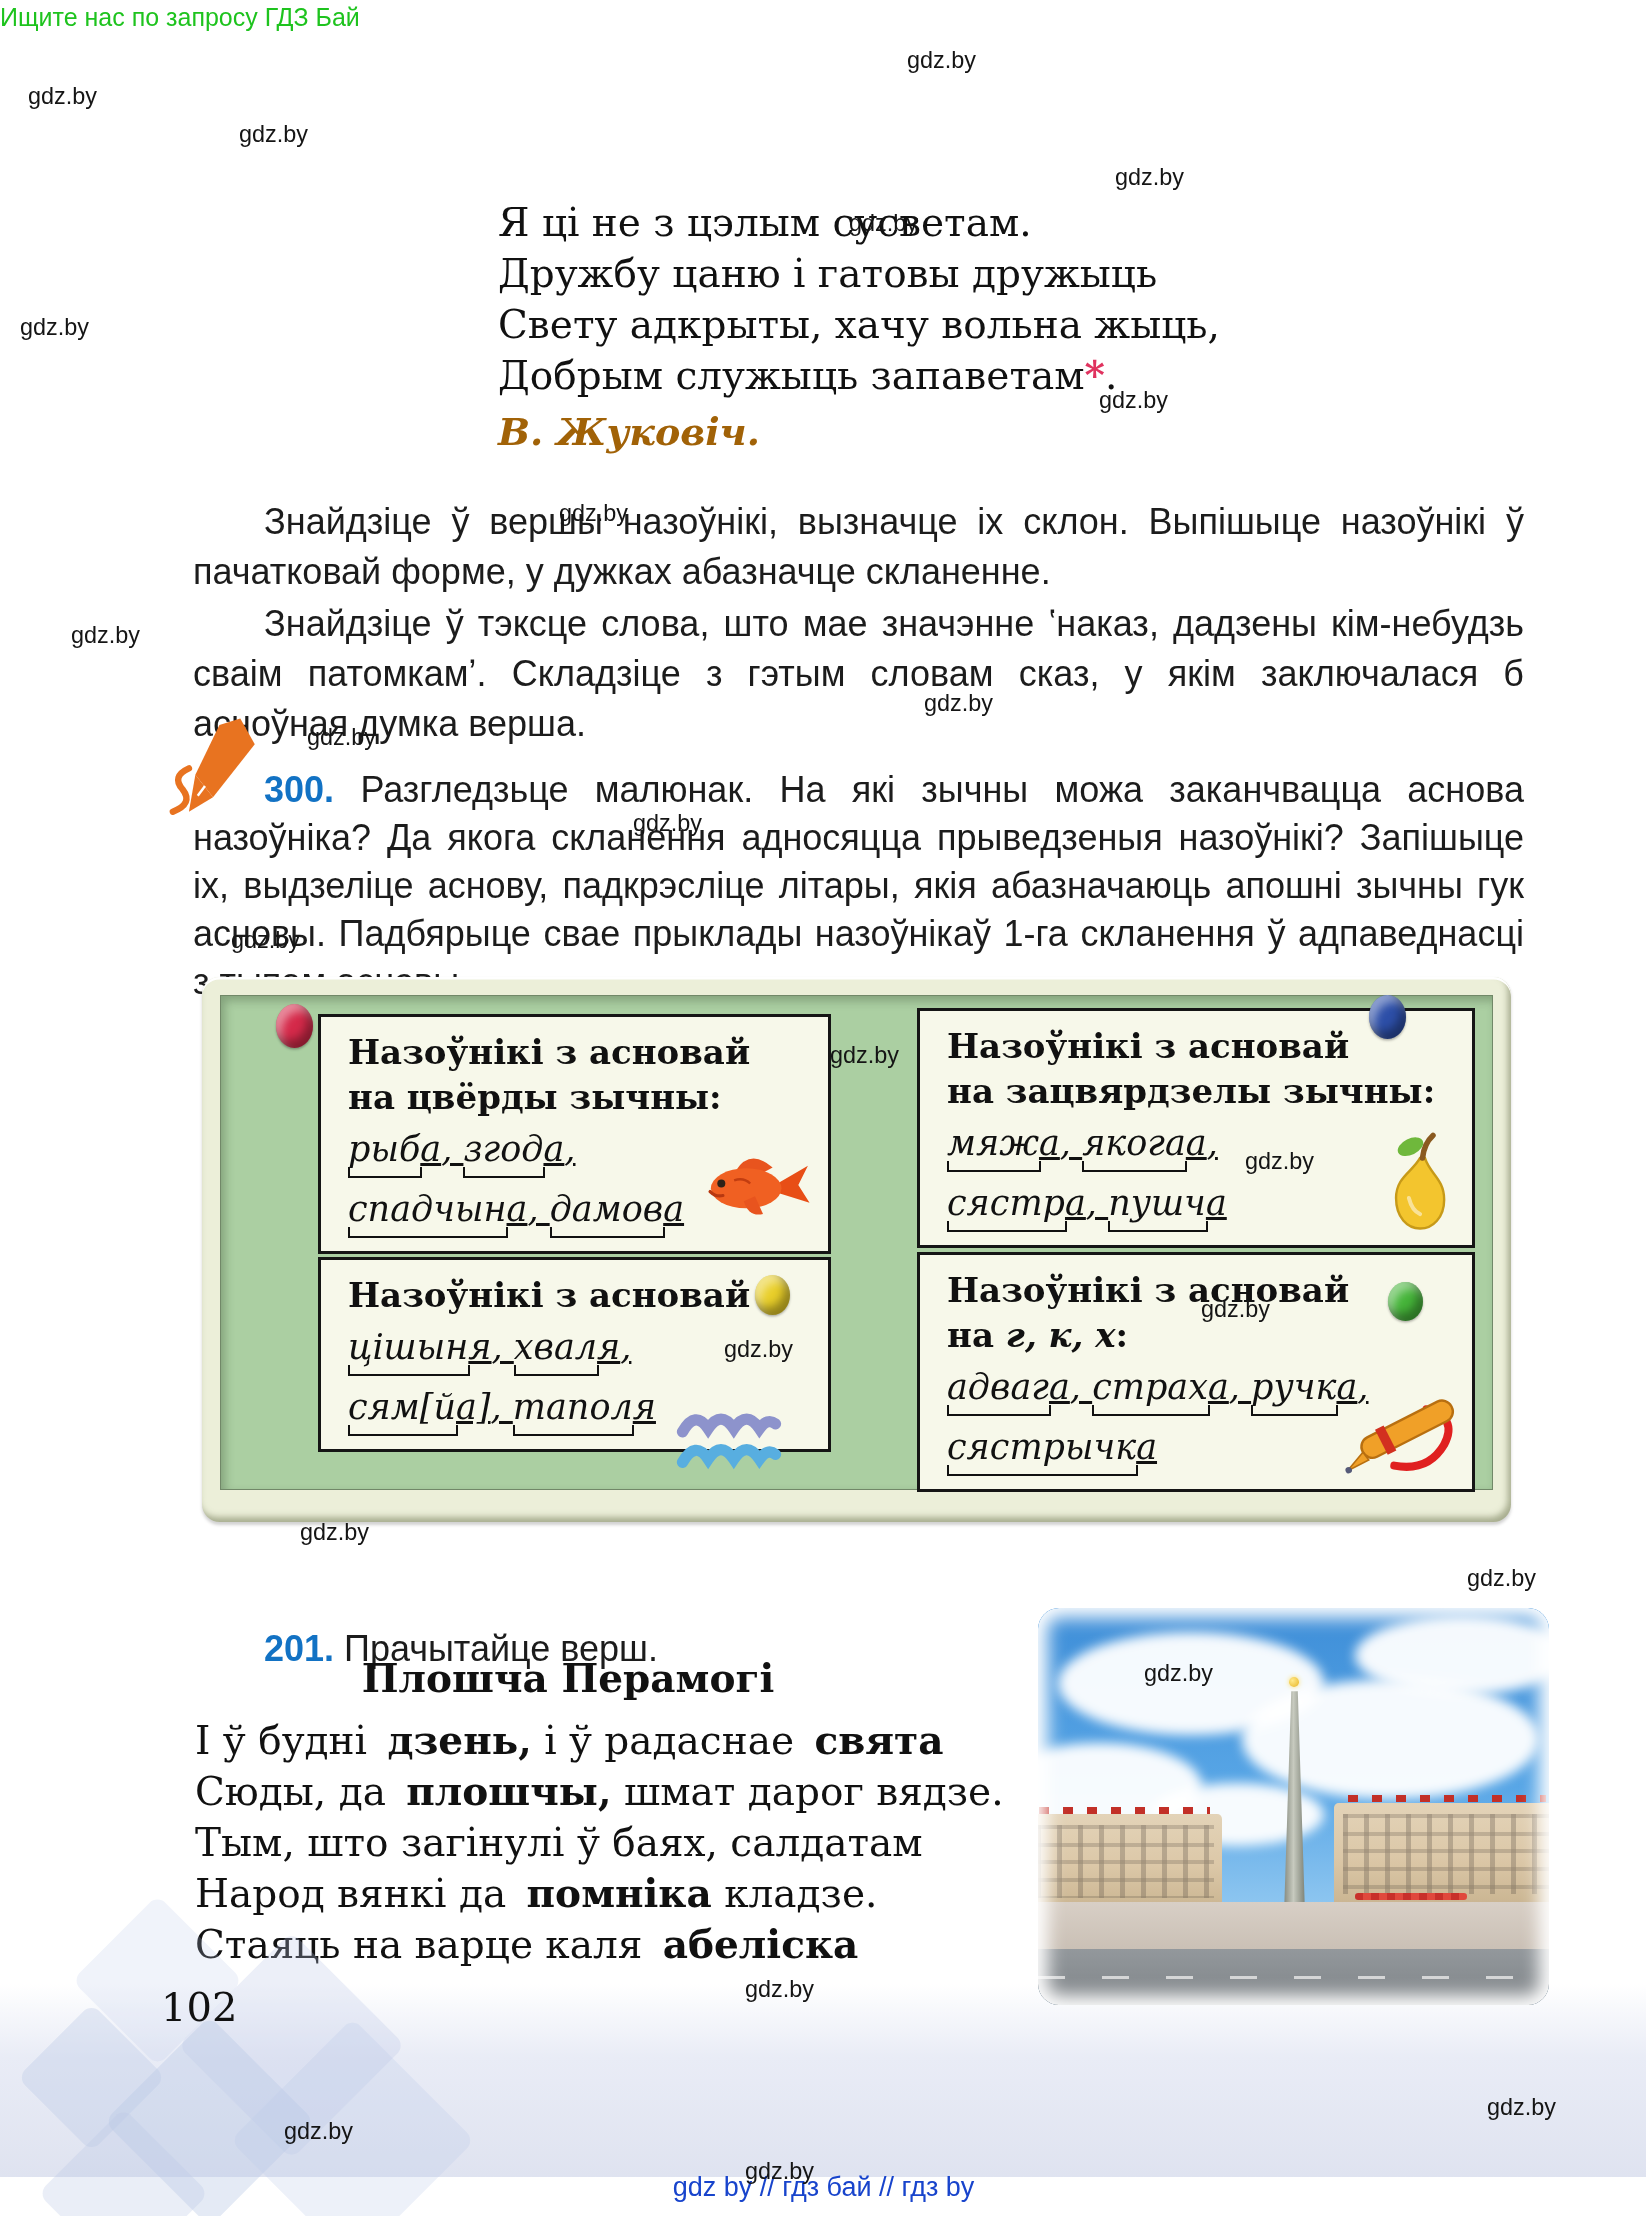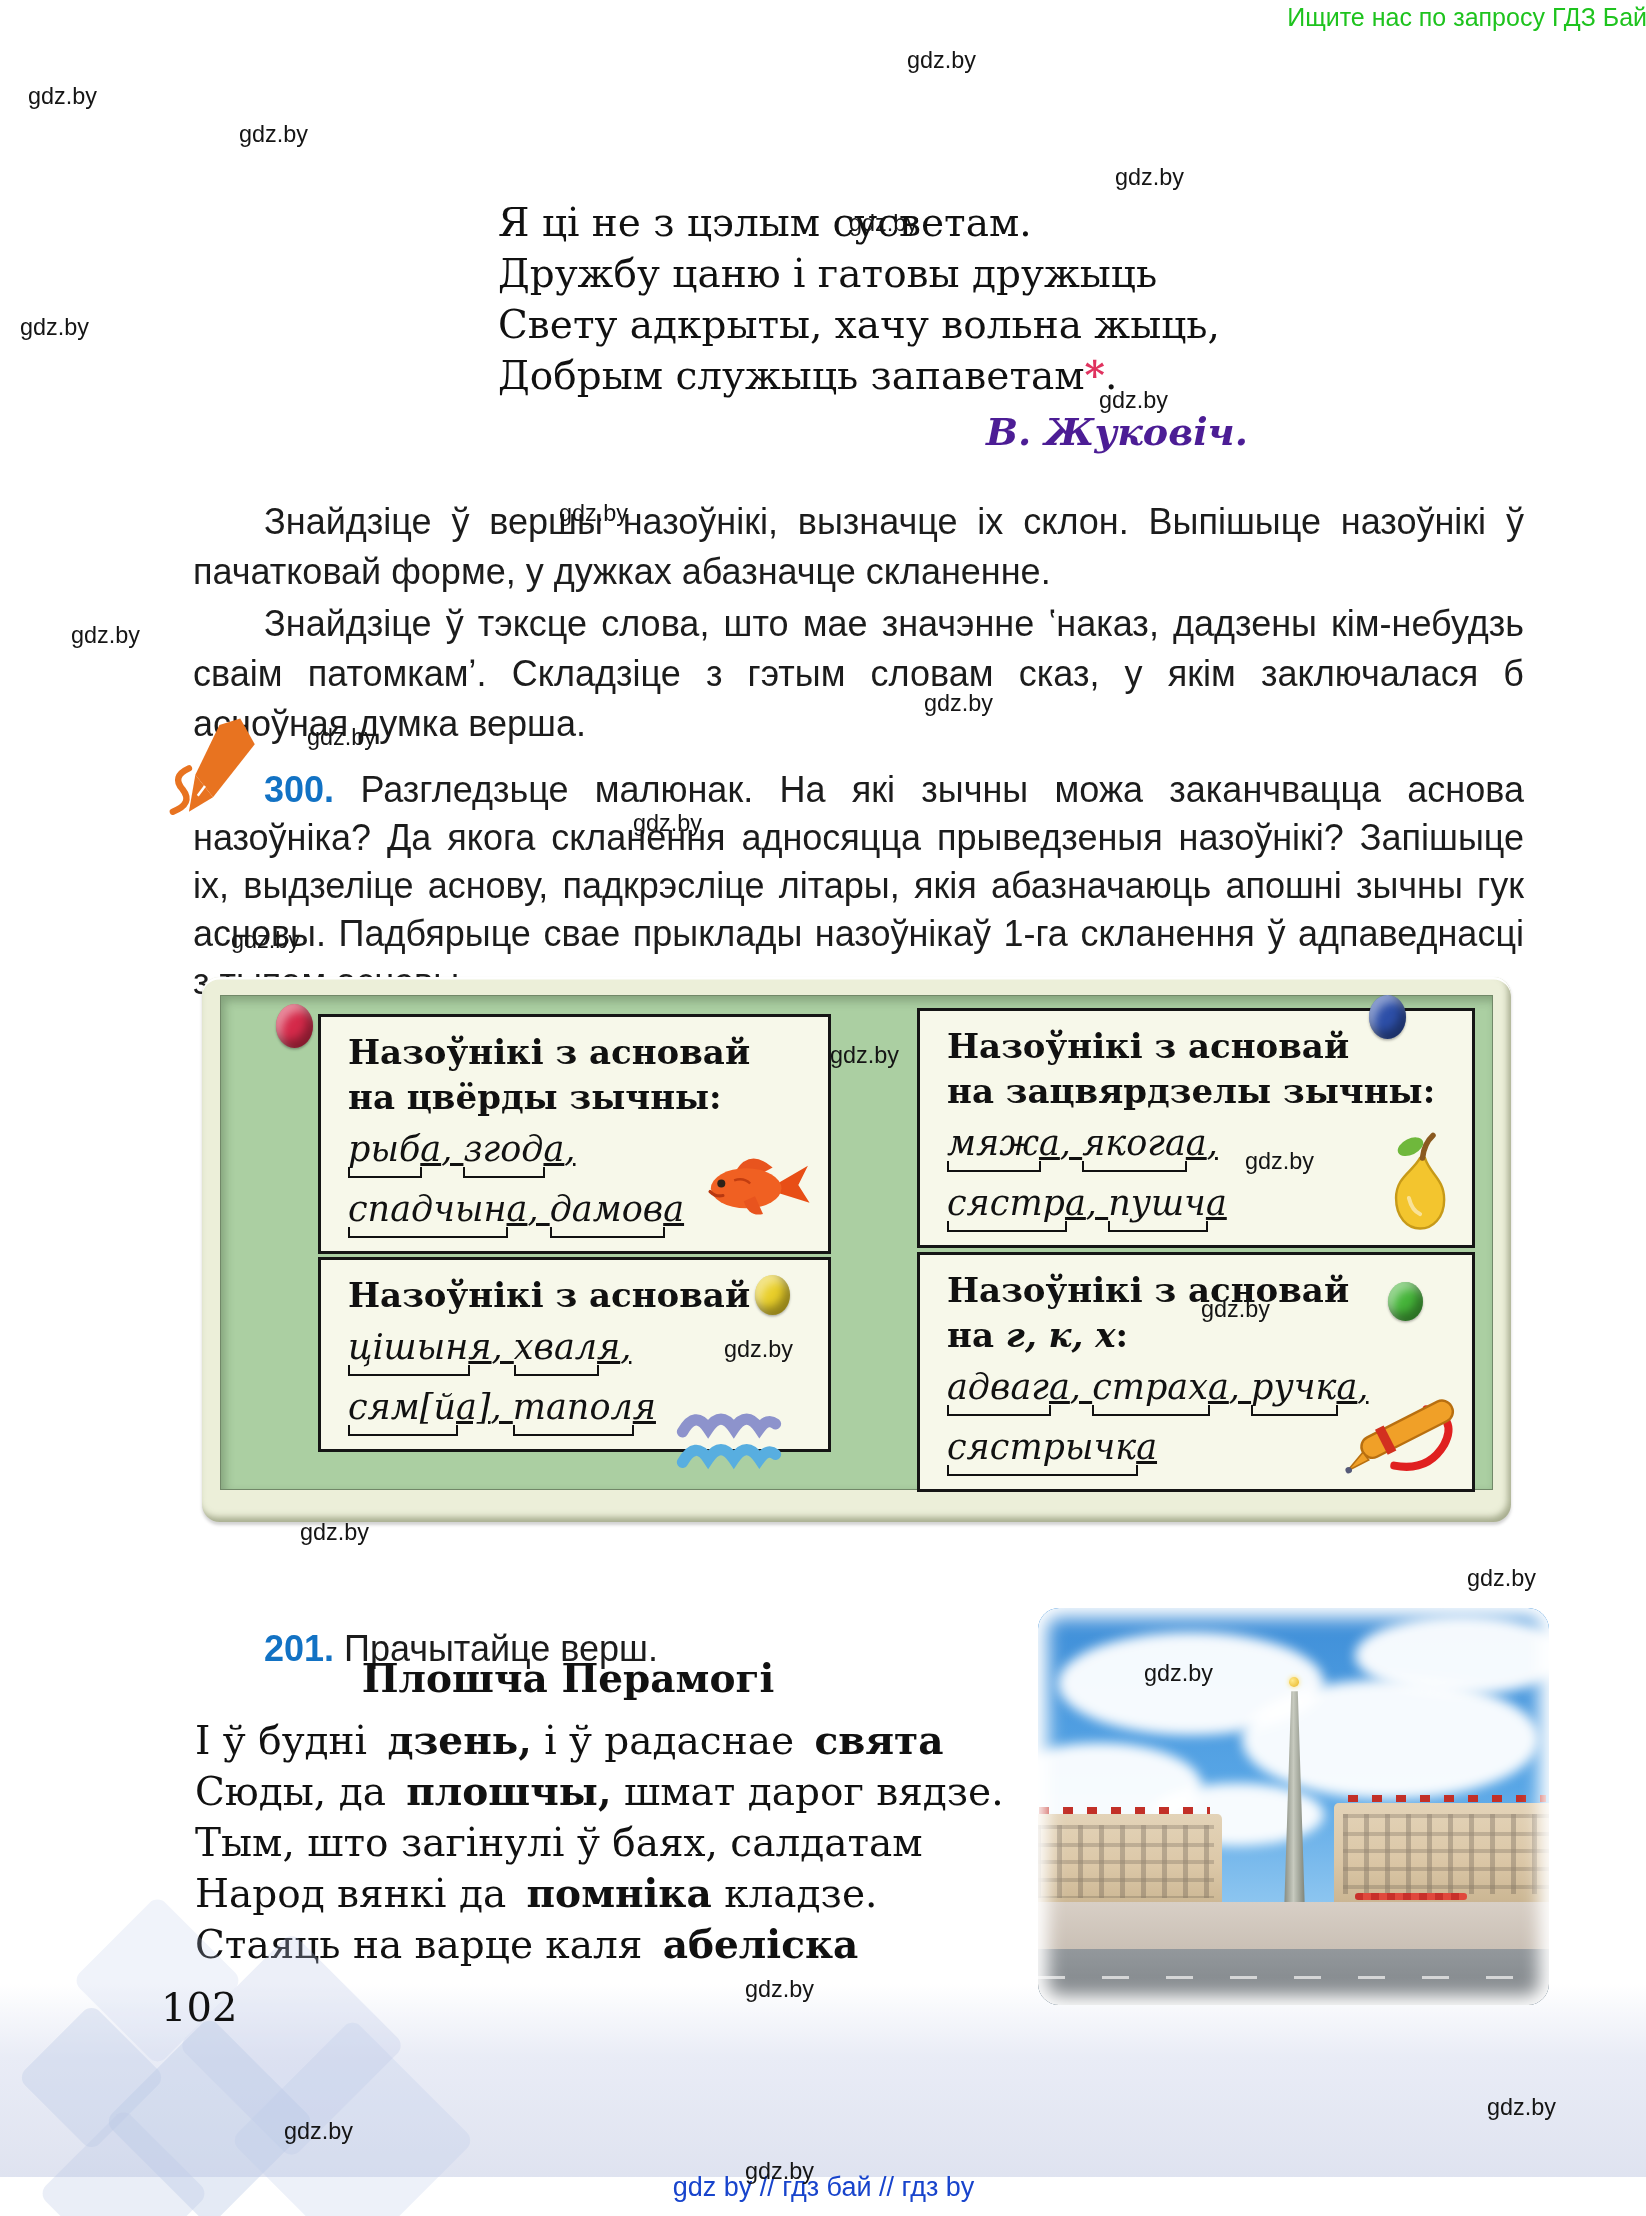--- a/index.html
+++ b/index.html
@@ -11,27 +11,27 @@
     --board-frame:#ecefd9;
     --board-green:#abcfa2;
     --card-bg:#f7f8ea;
   }
   html,body{margin:0;padding:0;background:#ffffff;}
   .page{position:relative;width:1647px;height:2216px;background:#ffffff;overflow:hidden;
         font-family:"Liberation Sans",sans-serif;color:var(--ink);}
 
   
   .wm{position:absolute;font:400 23.4px/27px "Liberation Sans",sans-serif;color:#151515;white-space:nowrap;z-index:9;}
-  .wm-banner{position:absolute;top:1.6px;left:0;width:100%;text-align:right;
+  .wm-banner{position:absolute;top:1.6px;left:0;width:100%;text-align:left;
              font:400 25px/31px "Liberation Sans",sans-serif;color:var(--banner-green);z-index:9;}
 
   
   .poem1{position:absolute;left:498px;top:197px;font:400 39px/51px "DejaVu Serif",serif;color:#111;}
-  .poem-author{position:absolute;left:510px;top:408px;width:738px;text-align:right;
-               font:italic 700 38px/48px "DejaVu Serif",serif;color:#4c1d95;}
+  .poem-author{position:absolute;left:498px;top:408px;width:738px;
+               font:italic 700 38px/48px "DejaVu Serif",serif;color:#a16207;}
   .red{color:var(--ast-red);font-weight:700;}
   .b{font-weight:700;margin-left:8px;}
   .em{font-style:italic;font-weight:700;}
 
   
   .para{position:absolute;left:193px;width:1331px;font:400 36px/50px "Liberation Sans",sans-serif;
         color:#1c1c1c;text-align:justify;text-indent:71px;}
   .para-1{top:461px;}
   .para-2{top:563px;}
 

